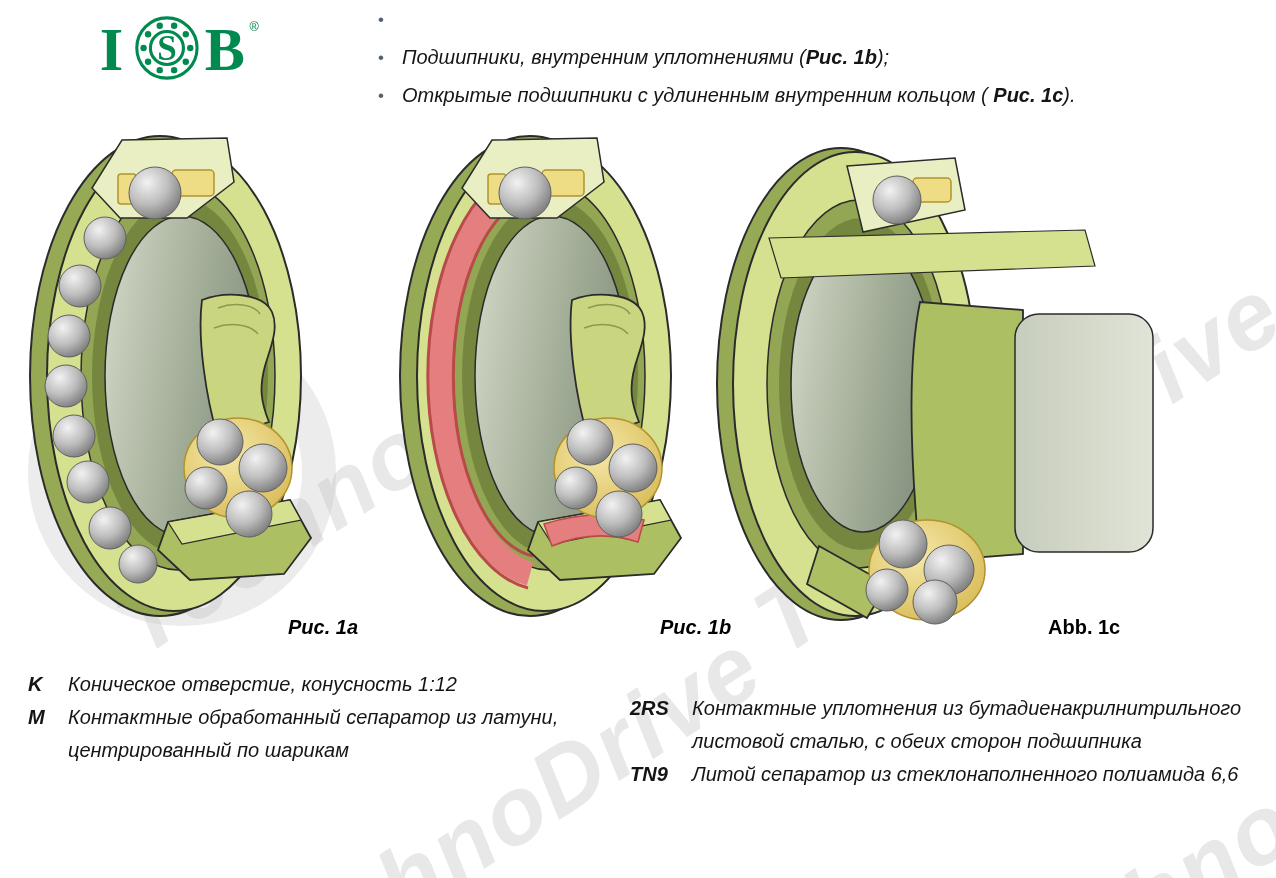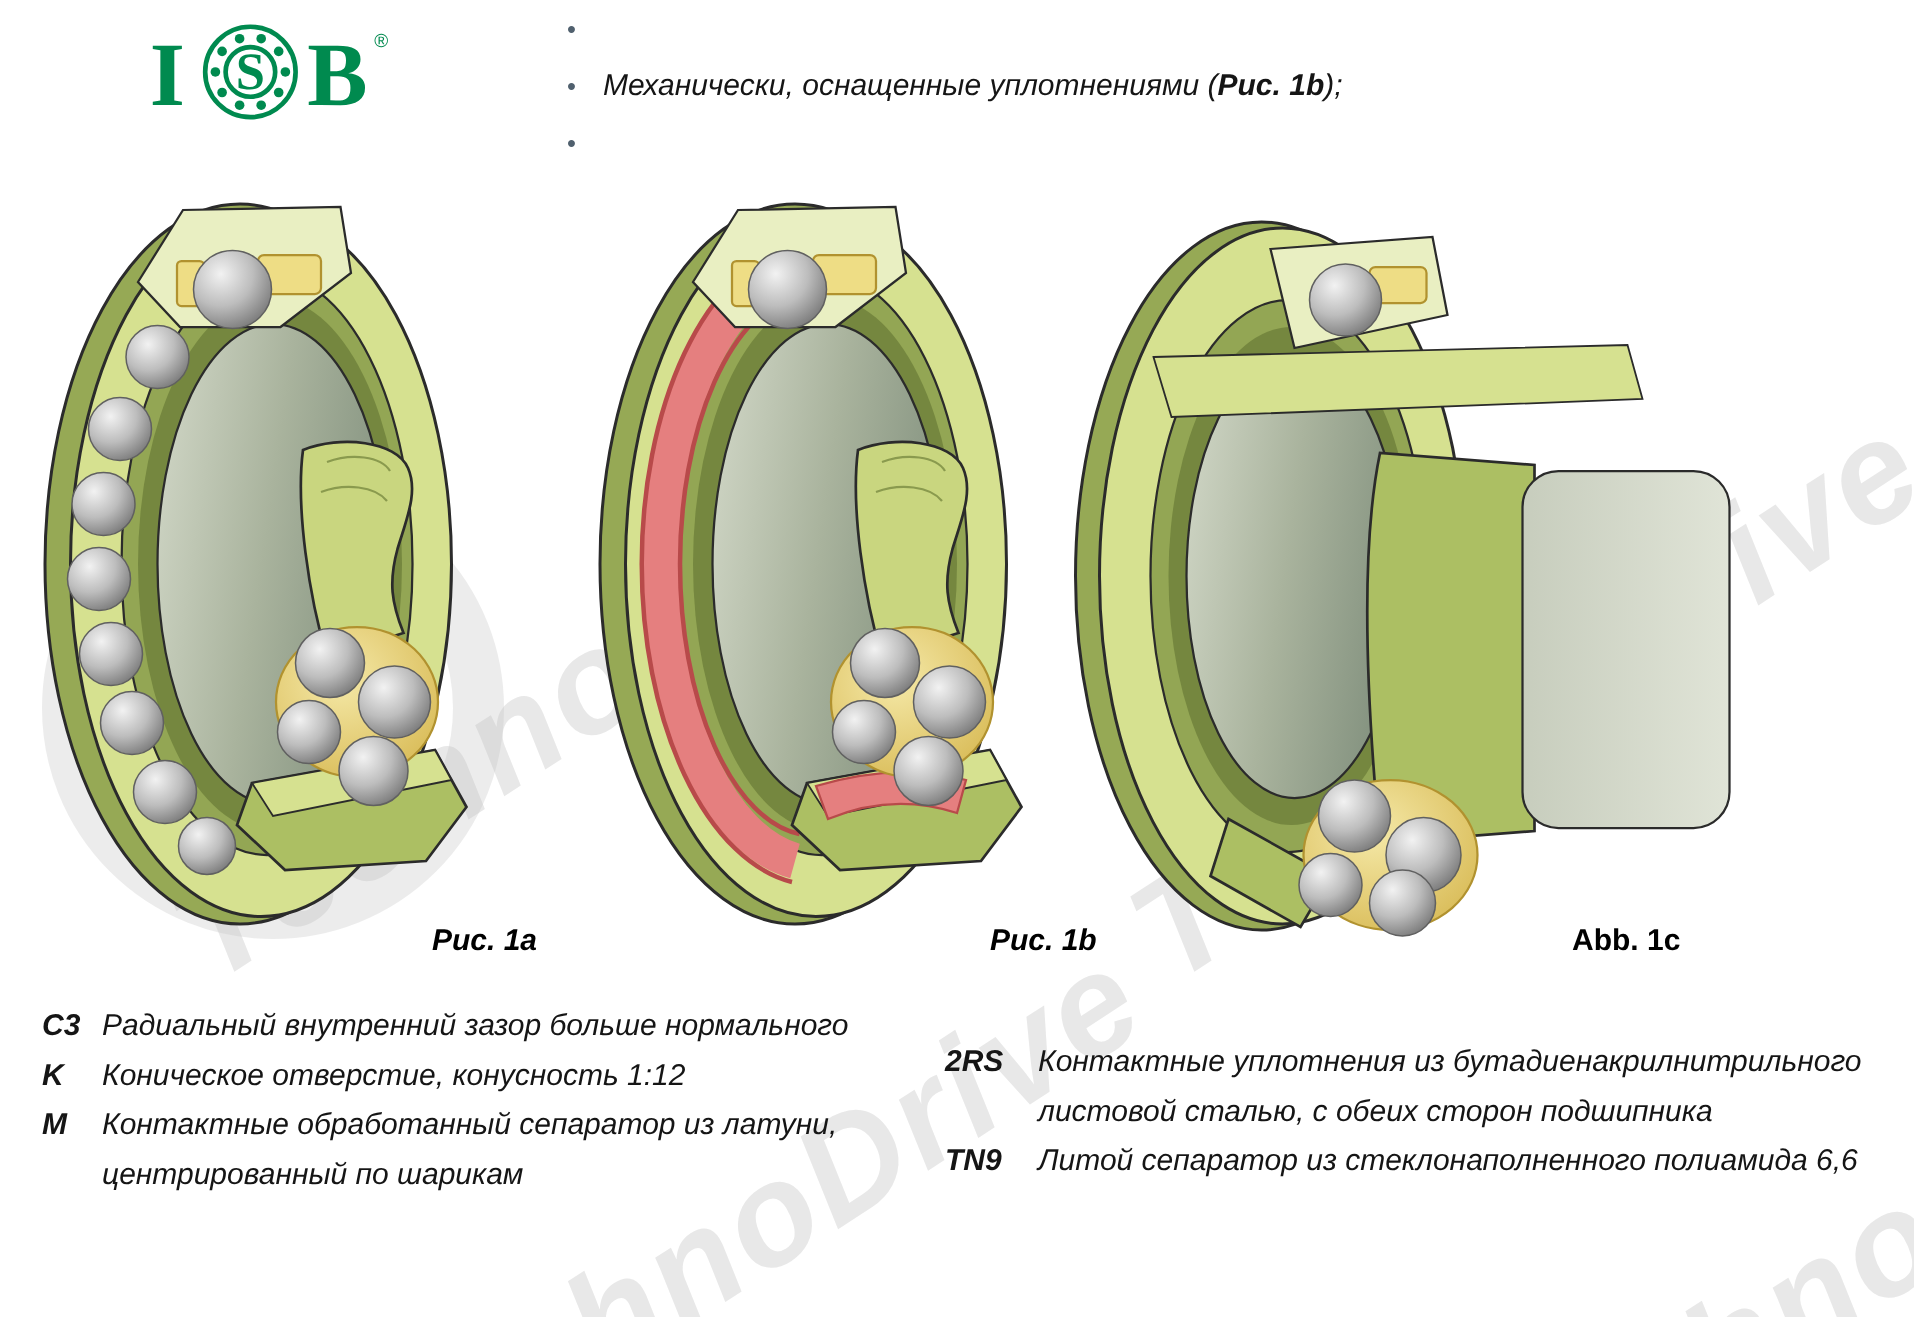--- a/index.html
+++ b/index.html
@@ -151,24 +151,25 @@
       <text x="162" y="20" class="logo-reg">®</text>
     </svg>
   </div>
 
   <ul class="bullets">
     <li>
       <span class="dot">•</span>
     </li>
     <li>
       <span class="dot">•</span>
-      <span class="b-text"><span>Механически, оснащенные уплотнениями (</span><b>Рис. 1b</b><span>);</span></span>
+      <span class="b-text"><span>Подшипники, внутренним уплотнениями (</span><b>Рис. 1b</b><span>);</span></span>
     </li>
     <li>
       <span class="dot">•</span>
+      <span class="b-text"><span>Открытые подшипники с удлиненным внутренним кольцом ( </span><b>Рис. 1c</b><span>).</span></span>
     </li>
   </ul>
 
   <div class="fig" id="figA">
     <svg viewBox="0 0 310 500">
       <g>
         <ellipse cx="138" cy="246" rx="130" ry="240" class="f-back"></ellipse>
         <ellipse cx="152" cy="246" rx="127" ry="235" class="f-face"></ellipse>
         <ellipse cx="156" cy="246" rx="97" ry="194" class="f-race"></ellipse>
         <ellipse cx="158" cy="246" rx="88" ry="178" class="f-dark"></ellipse>
@@ -279,26 +280,20 @@
         <circle class="ball" cx="220" cy="464" r="22"></circle>
       </g>
     </svg>
   </div>
 
   <div class="fig-label" id="labA">Рис. 1a</div>
   <div class="fig-label" id="labB">Рис. 1b</div>
   <div class="fig-label" id="labC">Abb. 1c</div>
 
   <div class="defs-col defs-left">
-    <div class="def-row">
-      <span class="term">C3</span>
-      <span class="def-text">
-        <span class="def-line">Радиальный внутренний зазор больше нормального</span>
-      </span>
-    </div>
     <div class="def-row">
       <span class="term">K</span>
       <span class="def-text">
         <span class="def-line">Коническое отверстие, конусность 1:12</span>
       </span>
     </div>
     <div class="def-row">
       <span class="term">M</span>
       <span class="def-text">
         <span class="def-line">Контактные обработанный сепаратор из латуни,</span>

